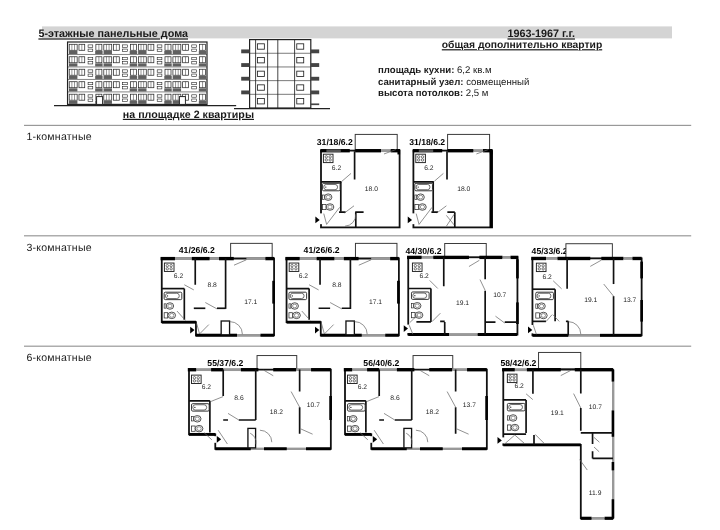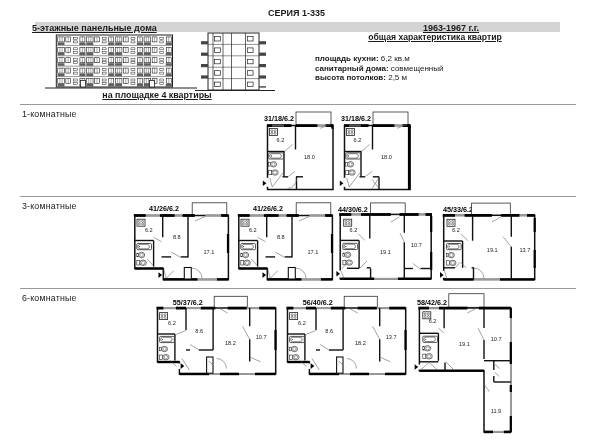--- a/index.html
+++ b/index.html
@@ -8,21 +8,20 @@
 .b{font-weight:bold;}
 .u{text-decoration:underline;}
 .lbl{font-size:8.8px;font-weight:normal;color:#1a1a1a;white-space:nowrap;letter-spacing:0.2px;}
 .sep{position:absolute;height:1px;background:#999;}
 svg{display:block;}
 </style>
 </head>
 <body>
 <div id="page">
 
-<div class="abs b" style="left:0;top:8px;width:593px;text-align:center;font-size:9px;color:#1a1a1a;">СЕРИЯ 1-335</div>
 
 <div class="abs" style="left:35px;top:22px;width:525px;height:10px;background:#d4d4d4;"></div>
 
 <div class="abs b u" style="left:32px;top:22.5px;width:250px;text-align:left;font-size:9px;color:#1a1a1a;">5-этажные панельные дома</div>
 
 <div class="abs b u" style="left:346px;top:22.5px;width:210px;text-align:center;font-size:9px;color:#1a1a1a;">1963-1967 г.г.</div>
 
 <svg class="abs" style="left:45px;top:33px;" width="152" height="57" viewBox="0 0 152 57">
 <rect x="11.3" y="2" width="116.2" height="52" fill="#fff" stroke="#222" stroke-width="1"></rect>
 <g stroke="#333" stroke-width="0.5">
@@ -95,27 +94,27 @@
         <rect x="64" y="22.6" width="7" height="3.2"></rect>
 <rect x="6" y="34" width="7" height="3.2"></rect>
         <rect x="64" y="34" width="7" height="3.2"></rect>
 <rect x="6" y="45.4" width="7" height="3.2"></rect>
         <rect x="64" y="45.4" width="7" height="3.2"></rect>
 <rect x="64" y="56.2" width="7" height="1.4"></rect>
 </g>
 <line x1="0" y1="60.5" x2="80" y2="60.5" stroke="#222" stroke-width="1.2"></line>
 </svg>
 
-<div class="abs b u" style="left:57px;top:90px;width:200px;text-align:center;font-size:8.9px;color:#1a1a1a;">на площадке 4 квартиры</div>
-
-<div class="abs b u" style="left:330px;top:31.5px;width:210px;text-align:center;font-size:8.6px;color:#1a1a1a;">общая характеристика квартир</div>
+<div class="abs b u" style="left:57px;top:90px;width:200px;text-align:center;font-size:8.9px;color:#1a1a1a;">на площадке 2 квартиры</div>
+
+<div class="abs b u" style="left:330px;top:31.5px;width:210px;text-align:center;font-size:8.6px;color:#1a1a1a;">общая дополнительно квартир</div>
 
 <div class="abs" style="left:315px;top:54px;font-size:8px;color:#1a1a1a;line-height:9.7px;white-space:nowrap;">
 <div><span class="b">площадь кухни:</span> 6,2 кв.м</div>
-<div><span class="b">санитарный дома:</span> совмещенный</div>
+<div><span class="b">санитарный узел:</span> совмещенный</div>
 <div><span class="b">высота потолков:</span> 2,5 м</div>
 </div>
 
 <svg width="0" height="0" style="position:absolute;">
 <defs>
 <g id="stove">
 <rect x="0" y="0" width="8" height="7" fill="#fff" stroke="#222" stroke-width="0.8"></rect>
 <circle cx="2.4" cy="2.2" r="1" fill="none" stroke="#222" stroke-width="0.5"></circle>
 <circle cx="5.6" cy="2.2" r="1" fill="none" stroke="#222" stroke-width="0.5"></circle>
 <circle cx="2.4" cy="4.8" r="1" fill="none" stroke="#222" stroke-width="0.5"></circle>

